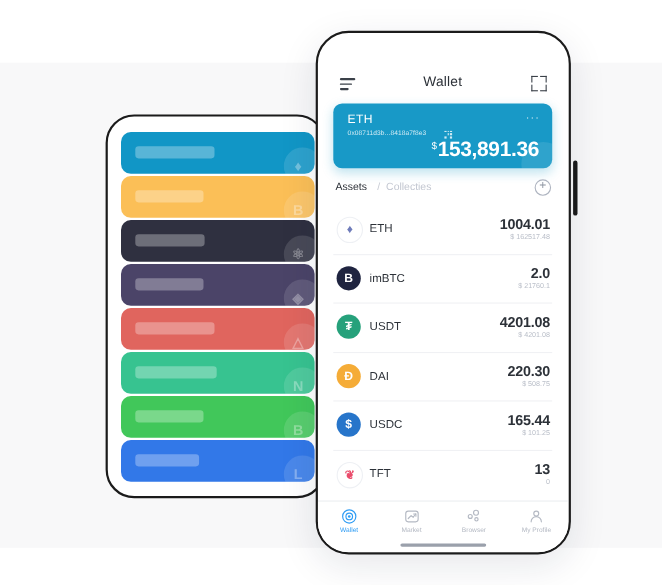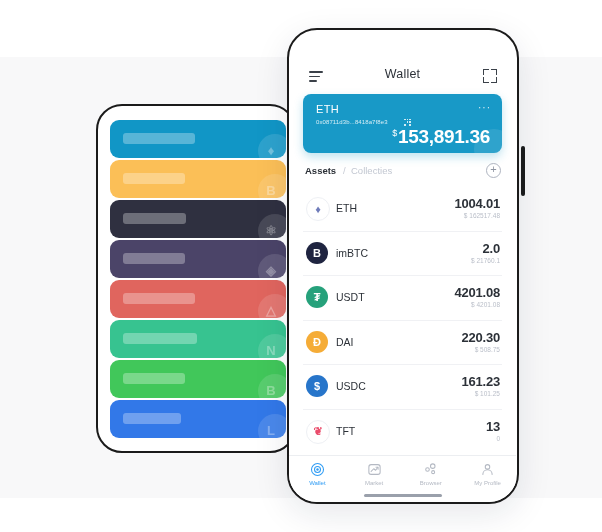--- a/index.html
+++ b/index.html
@@ -97,21 +97,21 @@
   #bal-dots{position:absolute;right:11px;top:11px;font-size:10px;color:rgba(255,255,255,0.85);letter-spacing:1px;line-height:6px;}
   #bal-amount{
     position:absolute;right:12px;bottom:5px;color:#fff;
     font-size:19px;font-weight:bold;letter-spacing:-.3px;white-space:nowrap;
   }
   #bal-amount sup{font-size:9px;font-weight:normal;vertical-align:super;margin-right:1px;}
   #card-sheen{position:absolute;right:-12px;bottom:-16px;width:40px;height:40px;border-radius:50%;background:rgba(255,255,255,0.10);}
 
   
   #assets-head{position:absolute;left:14px;top:133px;width:199px;height:20px;}
-  #tab-assets{position:absolute;left:2px;top:2px;font-size:9.5px;font-weight:bold;color:#2c3138;}
+  #tab-assets{position:absolute;left:2px;top:2px;font-size:9.5px;font-weight:normal;color:#2c3138;}
   #tab-sep{position:absolute;left:40px;top:2px;font-size:9.5px;color:#c7cbd4;}
   #tab-collectibles{position:absolute;left:48px;top:2px;font-size:9.5px;color:#c2c7d1;text-align:center;}
   #add-btn{
     position:absolute;right:1px;top:0;width:13px;height:13px;border:1px solid #aeb4c0;
     border-radius:50%;color:#8d94a1;font-size:11px;line-height:11.5px;text-align:center;
   }
 
   
   #asset-list{position:absolute;left:14px;top:157px;width:199px;}
   .arow{position:relative;height:43.5px;border-bottom:1px solid #f0f1f4;}
@@ -246,21 +246,21 @@
       </div>
       <div class="arow">
         <div class="aicon" style="background:#f5ac37;color:#ffffff;">Ð</div>
         <div class="aname">DAI</div>
         <div class="aval">220.30</div>
         <div class="afiat">$ 508.75</div>
       </div>
       <div class="arow">
         <div class="aicon" style="background:#2775ca;color:#ffffff;">$</div>
         <div class="aname">USDC</div>
-        <div class="aval">161.23</div>
+        <div class="aval">165.44</div>
         <div class="afiat">$ 101.25</div>
       </div>
       <div class="arow">
         <div class="aicon" style="background:#ffffff;color:#ea4c6b;border:1px solid #eef0f4;">❦</div>
         <div class="aname">TFT</div>
         <div class="aval">13</div>
         <div class="afiat">0</div>
       </div>
     </div>
 

